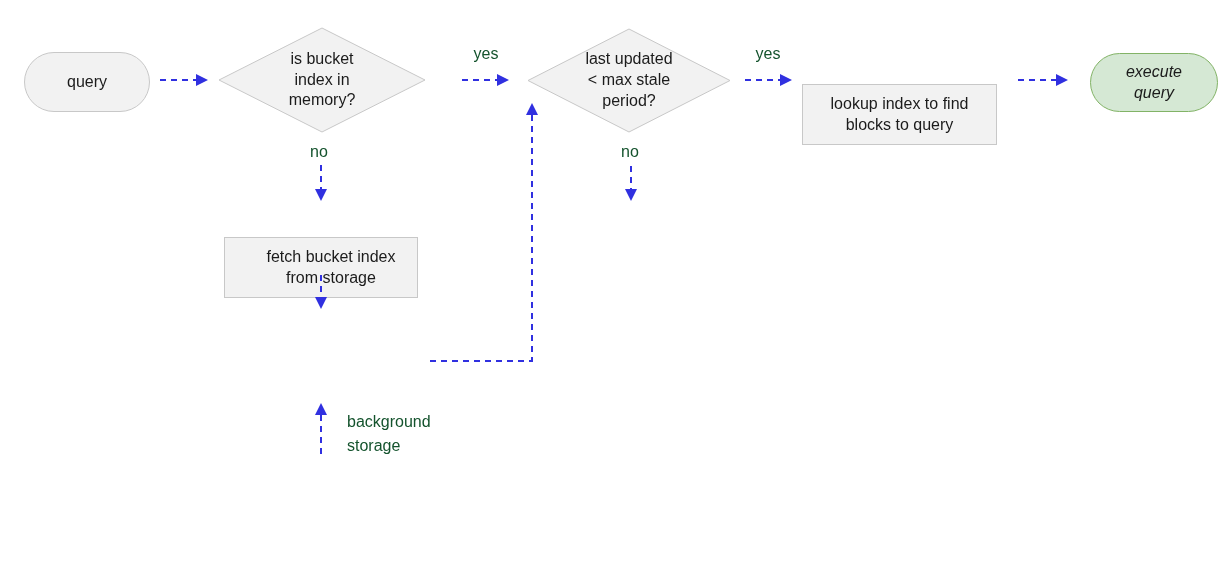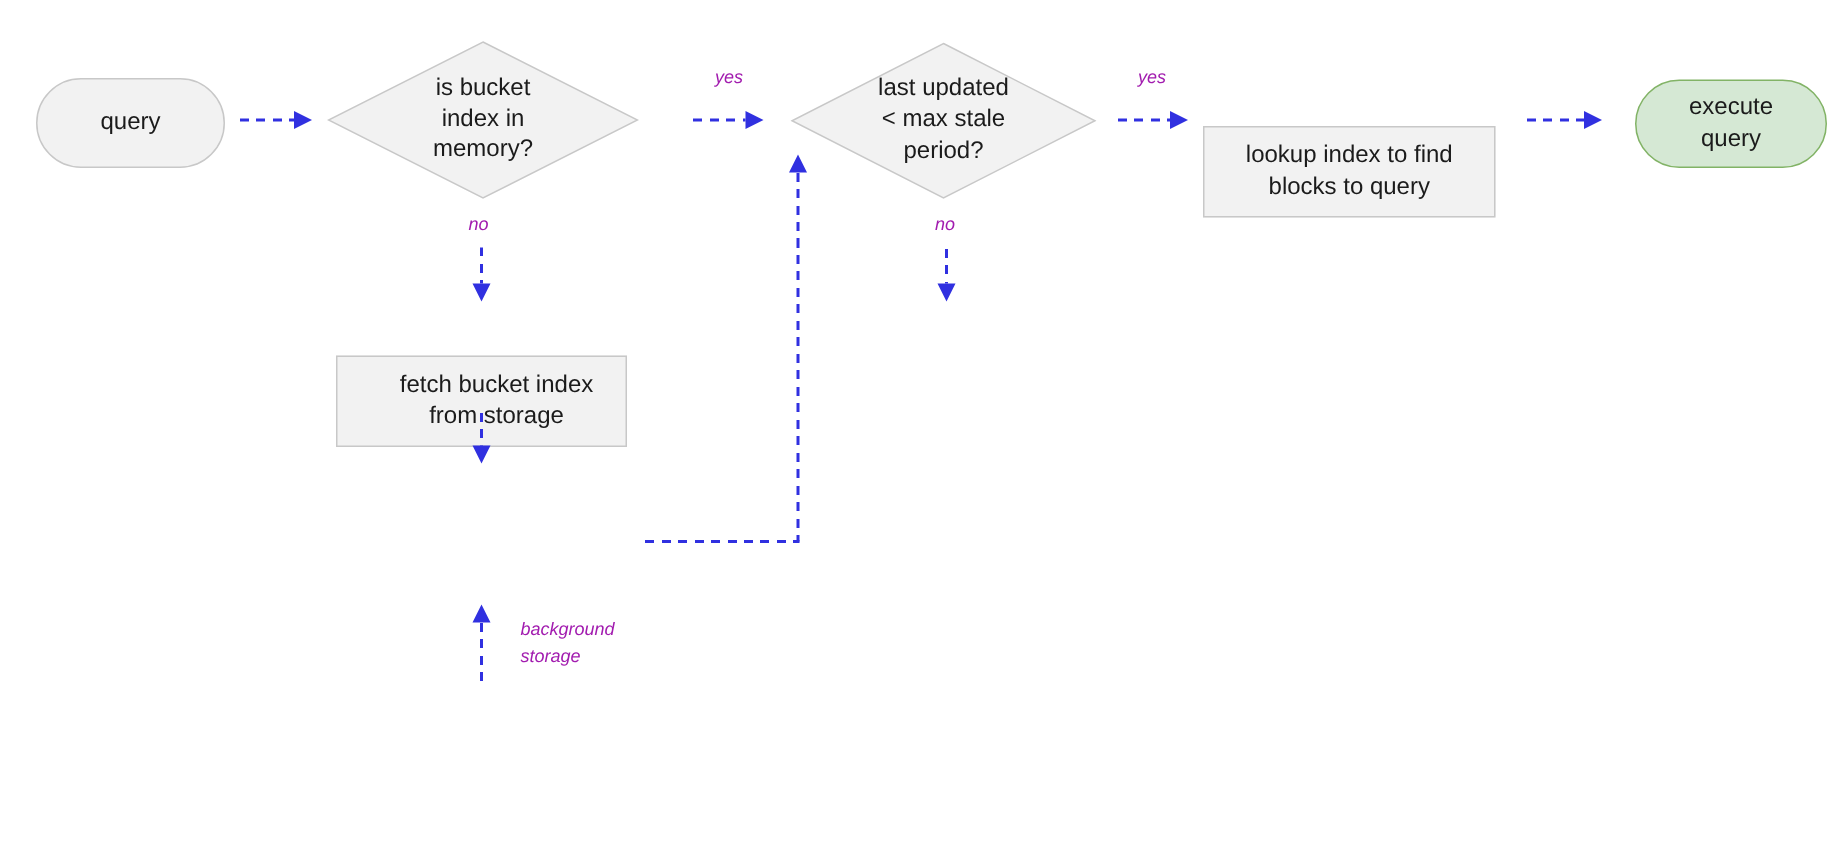--- a/index.html
+++ b/index.html
@@ -34,20 +34,21 @@
     border:1px solid var(--gray-border);
   }
   .rect-gray{
     background:var(--gray-fill);
     border:1px solid var(--gray-border);
     margin-top:32px;
   }
   .pill-green{
     background:var(--green-fill);
     border:1px solid var(--green-border);
+    font-style:italic;
   }
   .pill-red{
     background:var(--red-fill);
     border:1px solid var(--red-border);
   }
   .diamond{
     background:transparent;border:none;
   }
   .diamond svg{position:absolute;left:0;top:0;width:100%;height:100%;}
   .diamond .dtext{
@@ -62,23 +63,23 @@
   .edge-v{
     position:absolute;width:2px;
     background:repeating-linear-gradient(180deg,var(--blue) 0 6px,transparent 6px 11px);
   }
   .head{position:absolute;width:0;height:0;}
   .head-right{border-top:6px solid transparent;border-bottom:6px solid transparent;border-left:12px solid var(--blue);}
   .head-down{border-left:6px solid transparent;border-right:6px solid transparent;border-top:12px solid var(--blue);}
   .head-up{border-left:6px solid transparent;border-right:6px solid transparent;border-bottom:12px solid var(--blue);}
   .edge-label{
     position:absolute;
-    font-size:12px;font-style:italic;
+    font-size:16px;
     white-space:pre-line;line-height:1.5;
-    color:#a21caf;
+    color:#14532d;
   }
   .center{text-align:center;}
 </style>
 </head>
 <body>
 
 <div id="canvas">
 
   <div class="node pill-gray" style="left:24px;top:52px;width:126px;height:60px;border-radius:30px;">query</div>
 

